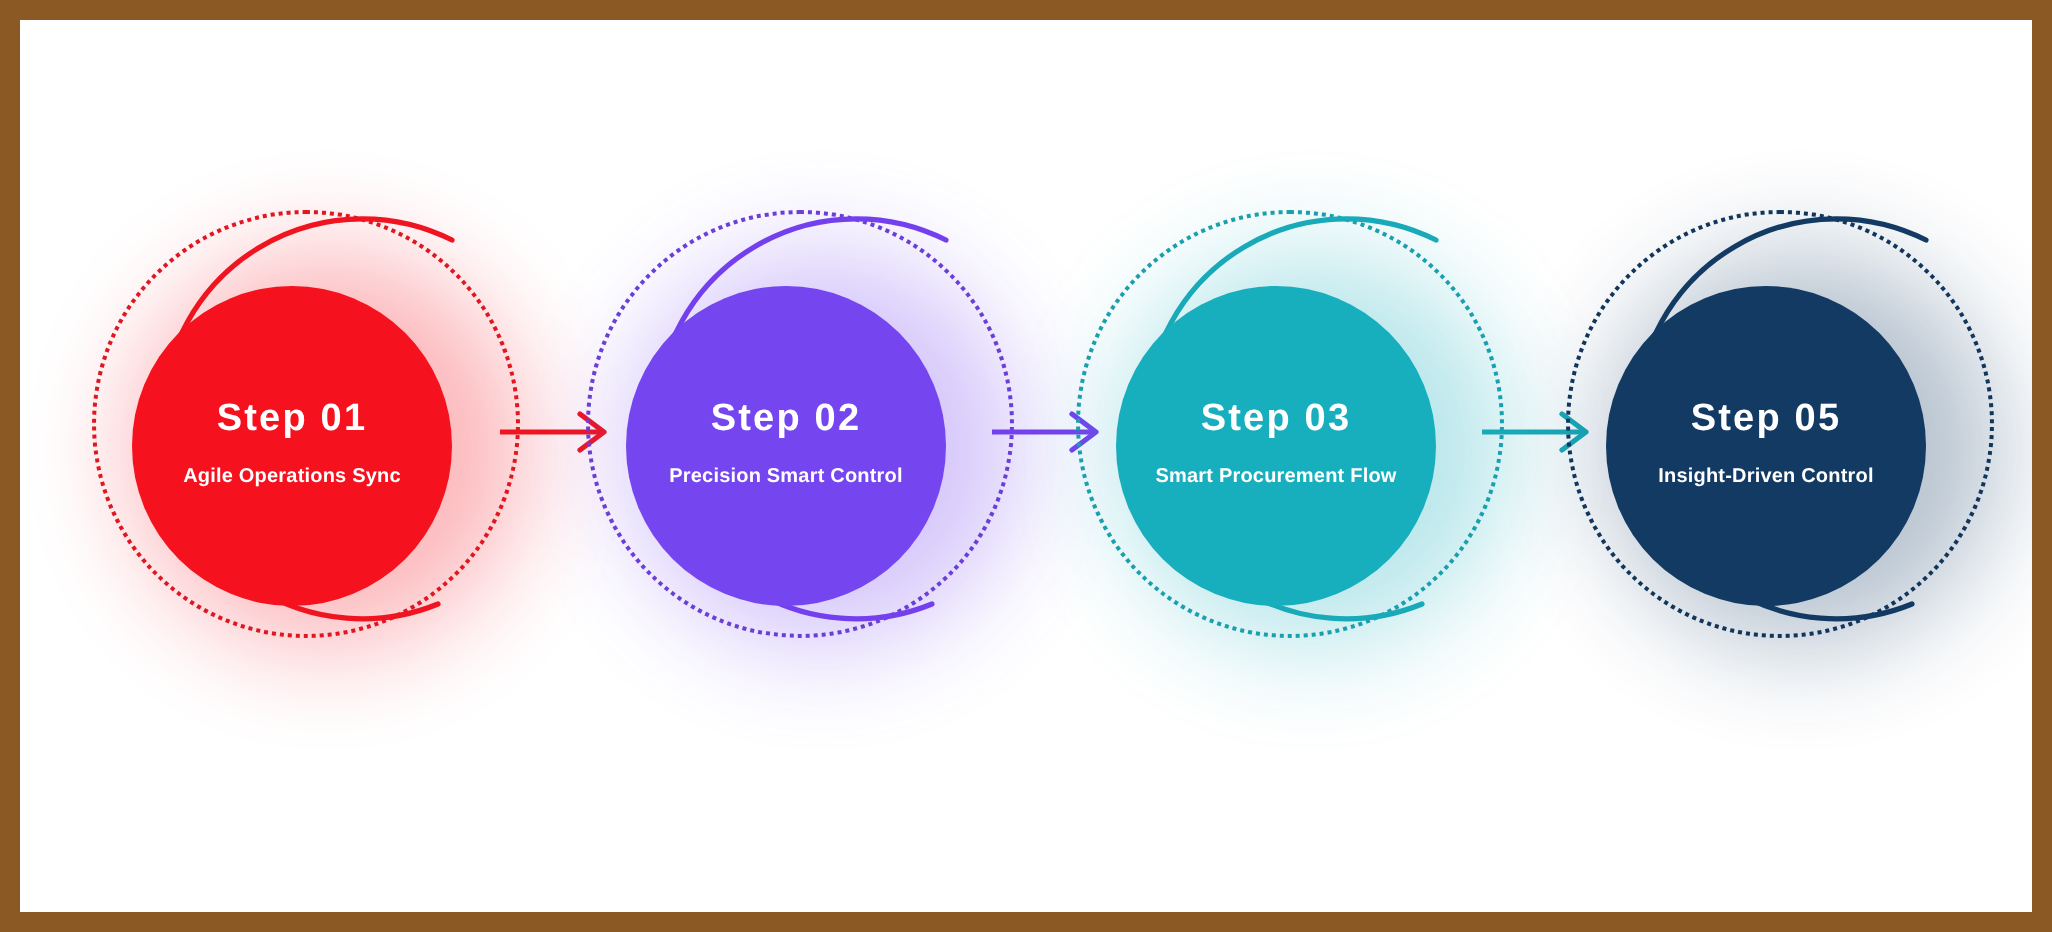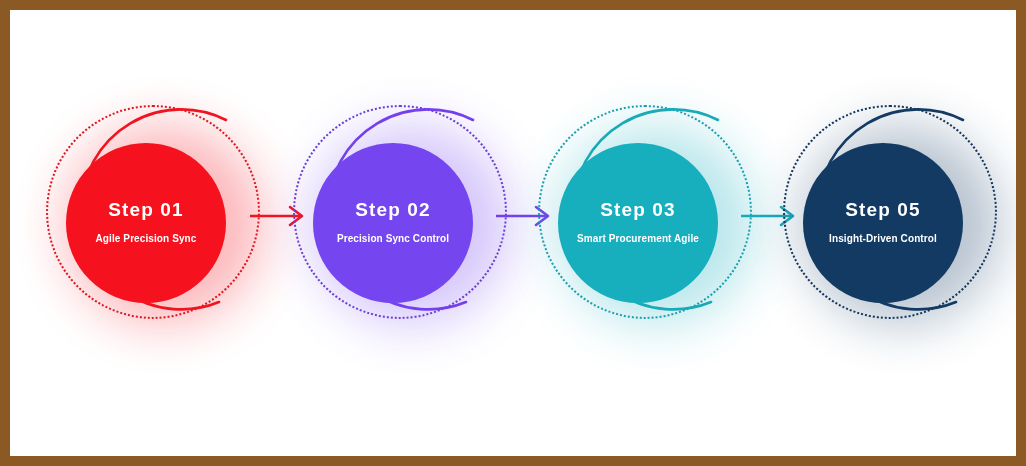--- a/index.html
+++ b/index.html
@@ -134,63 +134,63 @@
     <div class="step-node" id="step-node-1">
       <div class="glow" style="background: rgb(245, 18, 30);"></div>
       <div class="dotted-ring" style="color: rgb(224, 22, 32);"></div>
       <div class="arc-ring">
         <svg width="210" height="210" viewBox="0 0 210 210">
           <path d="M 150 15 A 100 100 0 1 0 143 197" fill="none" stroke-width="2.6" stroke-linecap="round" stroke="#ef1420"></path>
         </svg>
       </div>
       <div class="disc" style="background: radial-gradient(circle at 38% 32%, rgb(245, 18, 30) 0%, rgb(245, 18, 30) 55%, rgb(245, 18, 30) 100%) rgb(245, 18, 30);">
         <p class="step-title">Step 01</p>
-        <p class="step-caption">Agile Precision Sync</p>
+        <p class="step-caption">Agile Operations Sync</p>
       </div>
     </div>
 
     <div class="connector" id="connector-1">
       <svg width="58" height="20" viewBox="0 0 58 20">
         <line x1="0" y1="10" x2="50" y2="10" stroke-width="2.4" stroke="#ef1420"></line>
         <polyline points="40,1 52,10 40,19" fill="none" stroke-width="2.6" stroke-linecap="round" stroke-linejoin="round" stroke="#ef1420"></polyline>
       </svg>
     </div>
 
     <div class="step-node" id="step-node-2">
       <div class="glow" style="background: rgb(117, 69, 240);"></div>
       <div class="dotted-ring" style="color: rgb(106, 63, 214);"></div>
       <div class="arc-ring">
         <svg width="210" height="210" viewBox="0 0 210 210">
           <path d="M 150 15 A 100 100 0 1 0 143 197" fill="none" stroke-width="2.6" stroke-linecap="round" stroke="#7440ee"></path>
         </svg>
       </div>
       <div class="disc" style="background: radial-gradient(circle at 38% 32%, rgb(117, 69, 240) 0%, rgb(117, 69, 240) 55%, rgb(117, 69, 240) 100%) rgb(117, 69, 240); text-align: center;">
         <p class="step-title">Step 02</p>
-        <p class="step-caption">Precision Sync Control</p>
+        <p class="step-caption">Precision Smart Control</p>
       </div>
     </div>
 
     <div class="connector" id="connector-2">
       <svg width="58" height="20" viewBox="0 0 58 20">
         <line x1="0" y1="10" x2="50" y2="10" stroke-width="2.4" stroke="#7440ee"></line>
         <polyline points="40,1 52,10 40,19" fill="none" stroke-width="2.6" stroke-linecap="round" stroke-linejoin="round" stroke="#7440ee"></polyline>
       </svg>
     </div>
 
     <div class="step-node" id="step-node-3">
       <div class="glow" style="background: rgb(23, 175, 190);"></div>
       <div class="dotted-ring" style="color: rgb(26, 159, 174);"></div>
       <div class="arc-ring">
         <svg width="210" height="210" viewBox="0 0 210 210">
           <path d="M 150 15 A 100 100 0 1 0 143 197" fill="none" stroke-width="2.6" stroke-linecap="round" stroke="#18aab9"></path>
         </svg>
       </div>
       <div class="disc" style="background: radial-gradient(circle at 38% 32%, rgb(23, 175, 190) 0%, rgb(23, 175, 190) 55%, rgb(23, 175, 190) 100%) rgb(23, 175, 190);">
         <p class="step-title">Step 03</p>
-        <p class="step-caption">Smart Procurement Agile</p>
+        <p class="step-caption">Smart Procurement Flow</p>
       </div>
     </div>
 
     <div class="connector" id="connector-3">
       <svg width="58" height="20" viewBox="0 0 58 20">
         <line x1="0" y1="10" x2="50" y2="10" stroke-width="2.4" stroke="#18aab9"></line>
         <polyline points="40,1 52,10 40,19" fill="none" stroke-width="2.6" stroke-linecap="round" stroke-linejoin="round" stroke="#18aab9"></polyline>
       </svg>
     </div>
 

